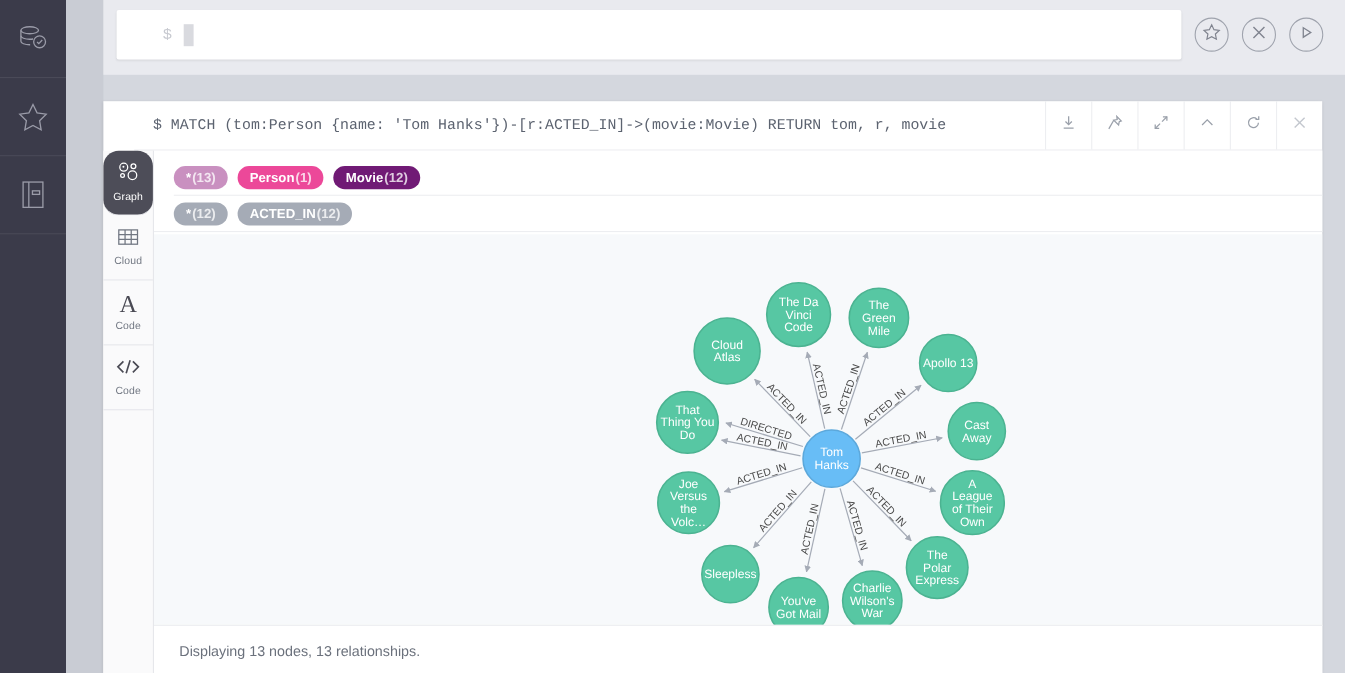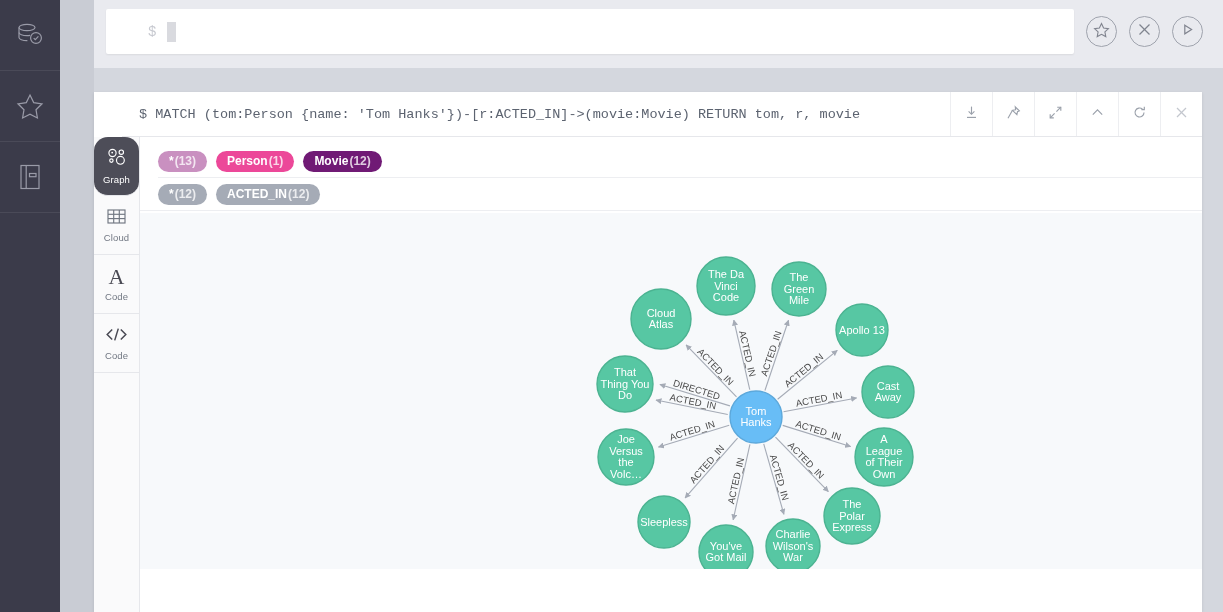--- a/index.html
+++ b/index.html
@@ -549,17 +549,20 @@
                 </g>
                 <g>
                   <circle cx="616" cy="204" r="26" fill="#68BDF6" stroke="#5CA8DB" stroke-width="1.4"></circle>
                   <text class="node-label" x="616" y="201.95">Tom</text>
                   <text class="node-label" x="616" y="213.45">Hanks</text>
                 </g>
               </g>
           </svg>
         </div>
 
+        <div class="status">
+          <span class="status-text">Displaying 13 nodes, 13 relationships.</span>
+        </div>
 
       </div>
     </div>
   </div>
 </div>
 
 </body></html>

